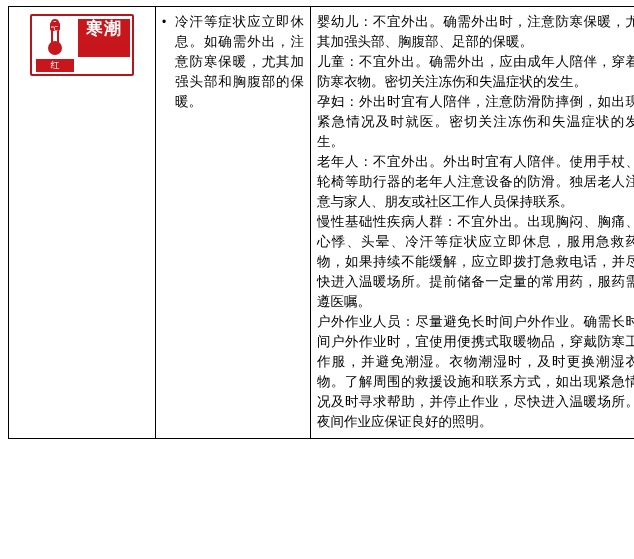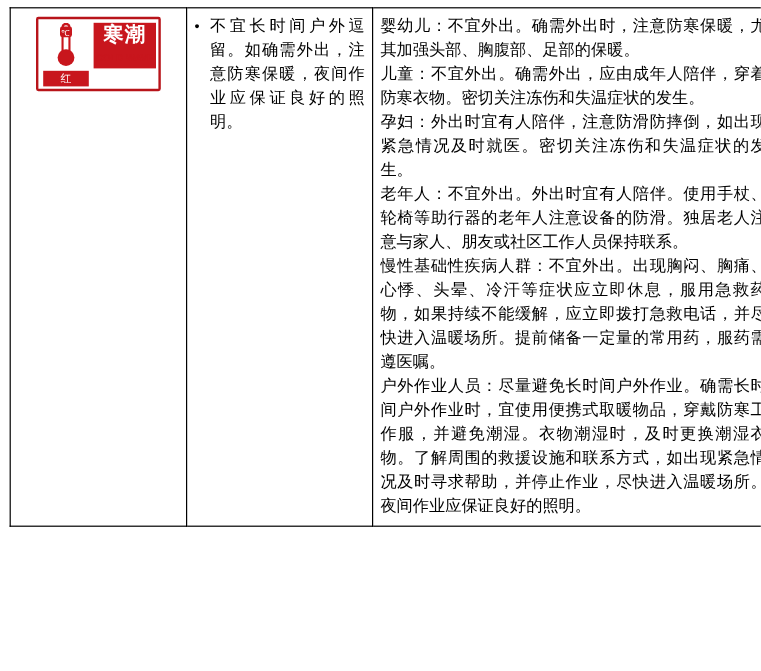--- a/index.html
+++ b/index.html
@@ -208,21 +208,21 @@
           <div class="icon-right">
             <div class="icon-cn">寒潮</div>
             <div class="icon-en">COLD WAVE</div>
           </div>
         </div>
       </td>
 
       <td class="measure-cell">
         <p class="measure-item">
           <span class="bullet">•</span>
-          <span>不宜长时间户外逗留。如确需外出，注意防寒保暖，夜间作业应保证良好的照明。</span>
+          <span>冷汗等症状应立即休息。如确需外出，注意防寒保暖，尤其加强头部和胸腹部的保暖。</span>
         </p>
       </td>
 
       <td class="advice-cell">
         <p class="advice-para">婴幼儿：不宜外出。确需外出时，注意防寒保暖，尤其加强头部、胸腹部、足部的保暖。</p>
         <p class="advice-para">儿童：不宜外出。确需外出，应由成年人陪伴，穿着防寒衣物。密切关注冻伤和失温症状的发生。</p>
         <p class="advice-para">孕妇：外出时宜有人陪伴，注意防滑防摔倒，如出现紧急情况及时就医。密切关注冻伤和失温症状的发生。</p>
         <p class="advice-para">老年人：不宜外出。外出时宜有人陪伴。使用手杖、轮椅等助行器的老年人注意设备的防滑。独居老人注意与家人、朋友或社区工作人员保持联系。</p>
         <p class="advice-para">慢性基础性疾病人群：不宜外出。出现胸闷、胸痛、心悸、头晕、冷汗等症状应立即休息，服用急救药物，如果持续不能缓解，应立即拨打急救电话，并尽快进入温暖场所。提前储备一定量的常用药，服药需遵医嘱。</p>
         <p class="advice-para">户外作业人员：尽量避免长时间户外作业。确需长时间户外作业时，宜使用便携式取暖物品，穿戴防寒工作服，并避免潮湿。衣物潮湿时，及时更换潮湿衣物。了解周围的救援设施和联系方式，如出现紧急情况及时寻求帮助，并停止作业，尽快进入温暖场所。夜间作业应保证良好的照明。</p>

